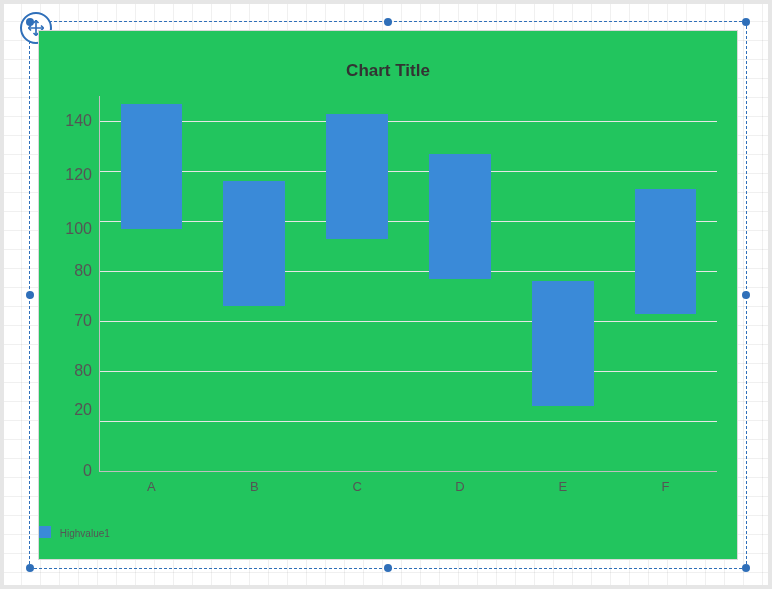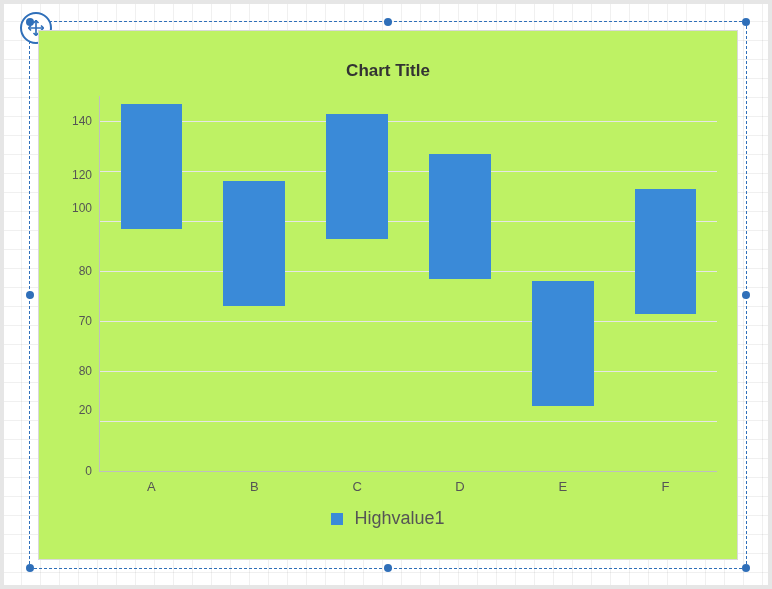--- a/index.html
+++ b/index.html
@@ -66,21 +66,21 @@
     justify-content: center;
     color: #2f6fb9;
     cursor: move;
   }
   .move-handle svg { width: 20px; height: 20px; }
 
   
   .chart-card {
     position: absolute;
     left: 8px; right: 8px; top: 8px; bottom: 8px;
-    background: #bef264;
+    background: #22c55e;
     border: 1px solid #d9d9d9;
     text-decoration: underline;
   }
 
   .chart-title {
     position: absolute;
     top: 30px;
     left: 0; right: 0;
     text-align: center;
     font-weight: 700;
@@ -100,43 +100,43 @@
   .gridline {
     position: absolute;
     left: 0; right: 0;
     border-top: 1px solid #e6e6e6;
   }
   .ytick {
     position: absolute;
     right: 100%;
     margin-right: 8px;
     transform: translateY(-50%);
-    font-size: 12px;
+    font-size: 16px;
     color: #555;
     white-space: nowrap;
   }
   .cat-label {
     position: absolute;
     top: 100%;
     margin-top: 8px;
     font-size: 13px;
     color: #555;
     transform: translateX(-50%);
   }
   .bar {
     position: absolute;
     background: #3a8ad8;
   }
 
   .legend {
     position: absolute;
     left: 0; right: 0;
-    bottom: 30px;
-    text-align: center;
-    font-size: 18px;
+    bottom: 20px;
+    text-align: left;
+    font-size: 10px;
     color: #555;
   }
   .legend-swatch {
     display: inline-block;
     width: 12px; height: 12px;
     background: #3a8ad8;
     vertical-align: -1px;
     margin-right: 6px;
   }
   .legend-label { display: inline-block; }
@@ -173,21 +173,21 @@
           <div class="ytick" style="top: 375px;">0</div>
           <div class="gridline" style="top: 325px;"></div>
           <div class="ytick" style="top: 314px;">20</div>
           <div class="gridline" style="top: 275px;"></div>
           <div class="ytick" style="top: 275px;">80</div>
           <div class="gridline" style="top: 225px;"></div>
           <div class="ytick" style="top: 225px;">70</div>
           <div class="gridline" style="top: 175px;"></div>
           <div class="ytick" style="top: 175px; text-align: center;">80</div>
           <div class="gridline" style="top: 125px;"></div>
-          <div class="ytick" style="top: 112px; text-align: center;">100</div>
+          <div class="ytick" style="top: 133px; text-align: center;">100</div>
           <div class="gridline" style="top: 75px;"></div>
           <div class="ytick" style="top: 79px;">120</div>
           <div class="gridline" style="top: 25px;"></div>
           <div class="ytick" style="top: 25px;">140</div>
           <div class="bar" style="left: 20.5667px; width: 61.7px; top: 7.5px; height: 125px;"></div>
           <div class="cat-label" style="left: 51.4167px;">A</div>
           <div class="bar" style="left: 123.4px; width: 61.7px; top: 85px; height: 125px;"></div>
           <div class="cat-label" style="left: 154.25px;">B</div>
           <div class="bar" style="left: 226.233px; width: 61.7px; top: 17.5px; height: 125px;"></div>
           <div class="cat-label" style="left: 257.083px;">C</div>

